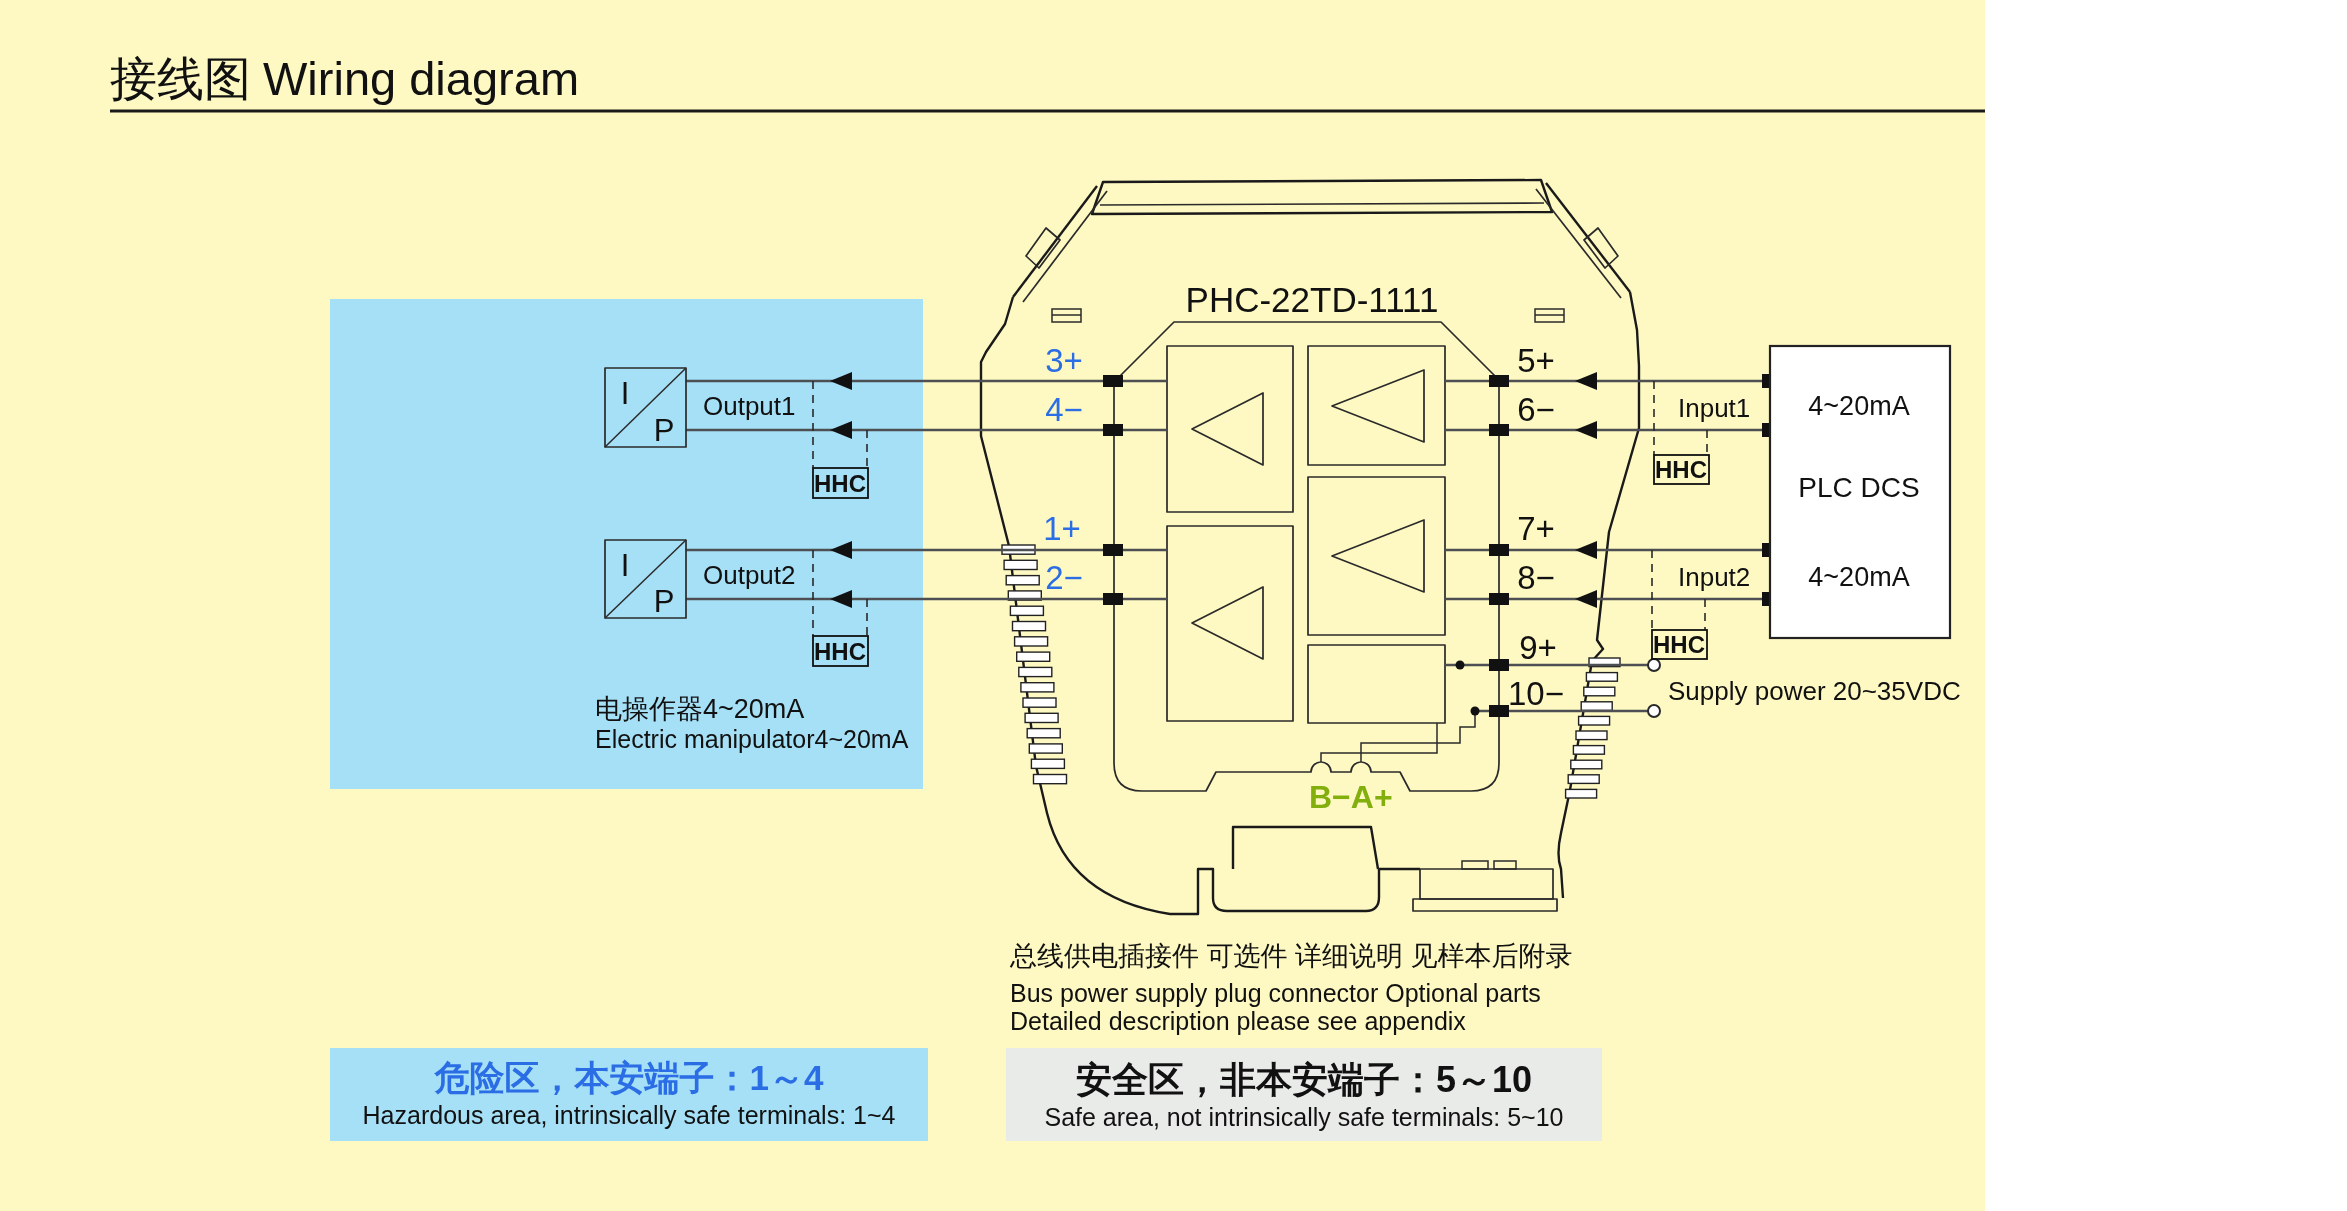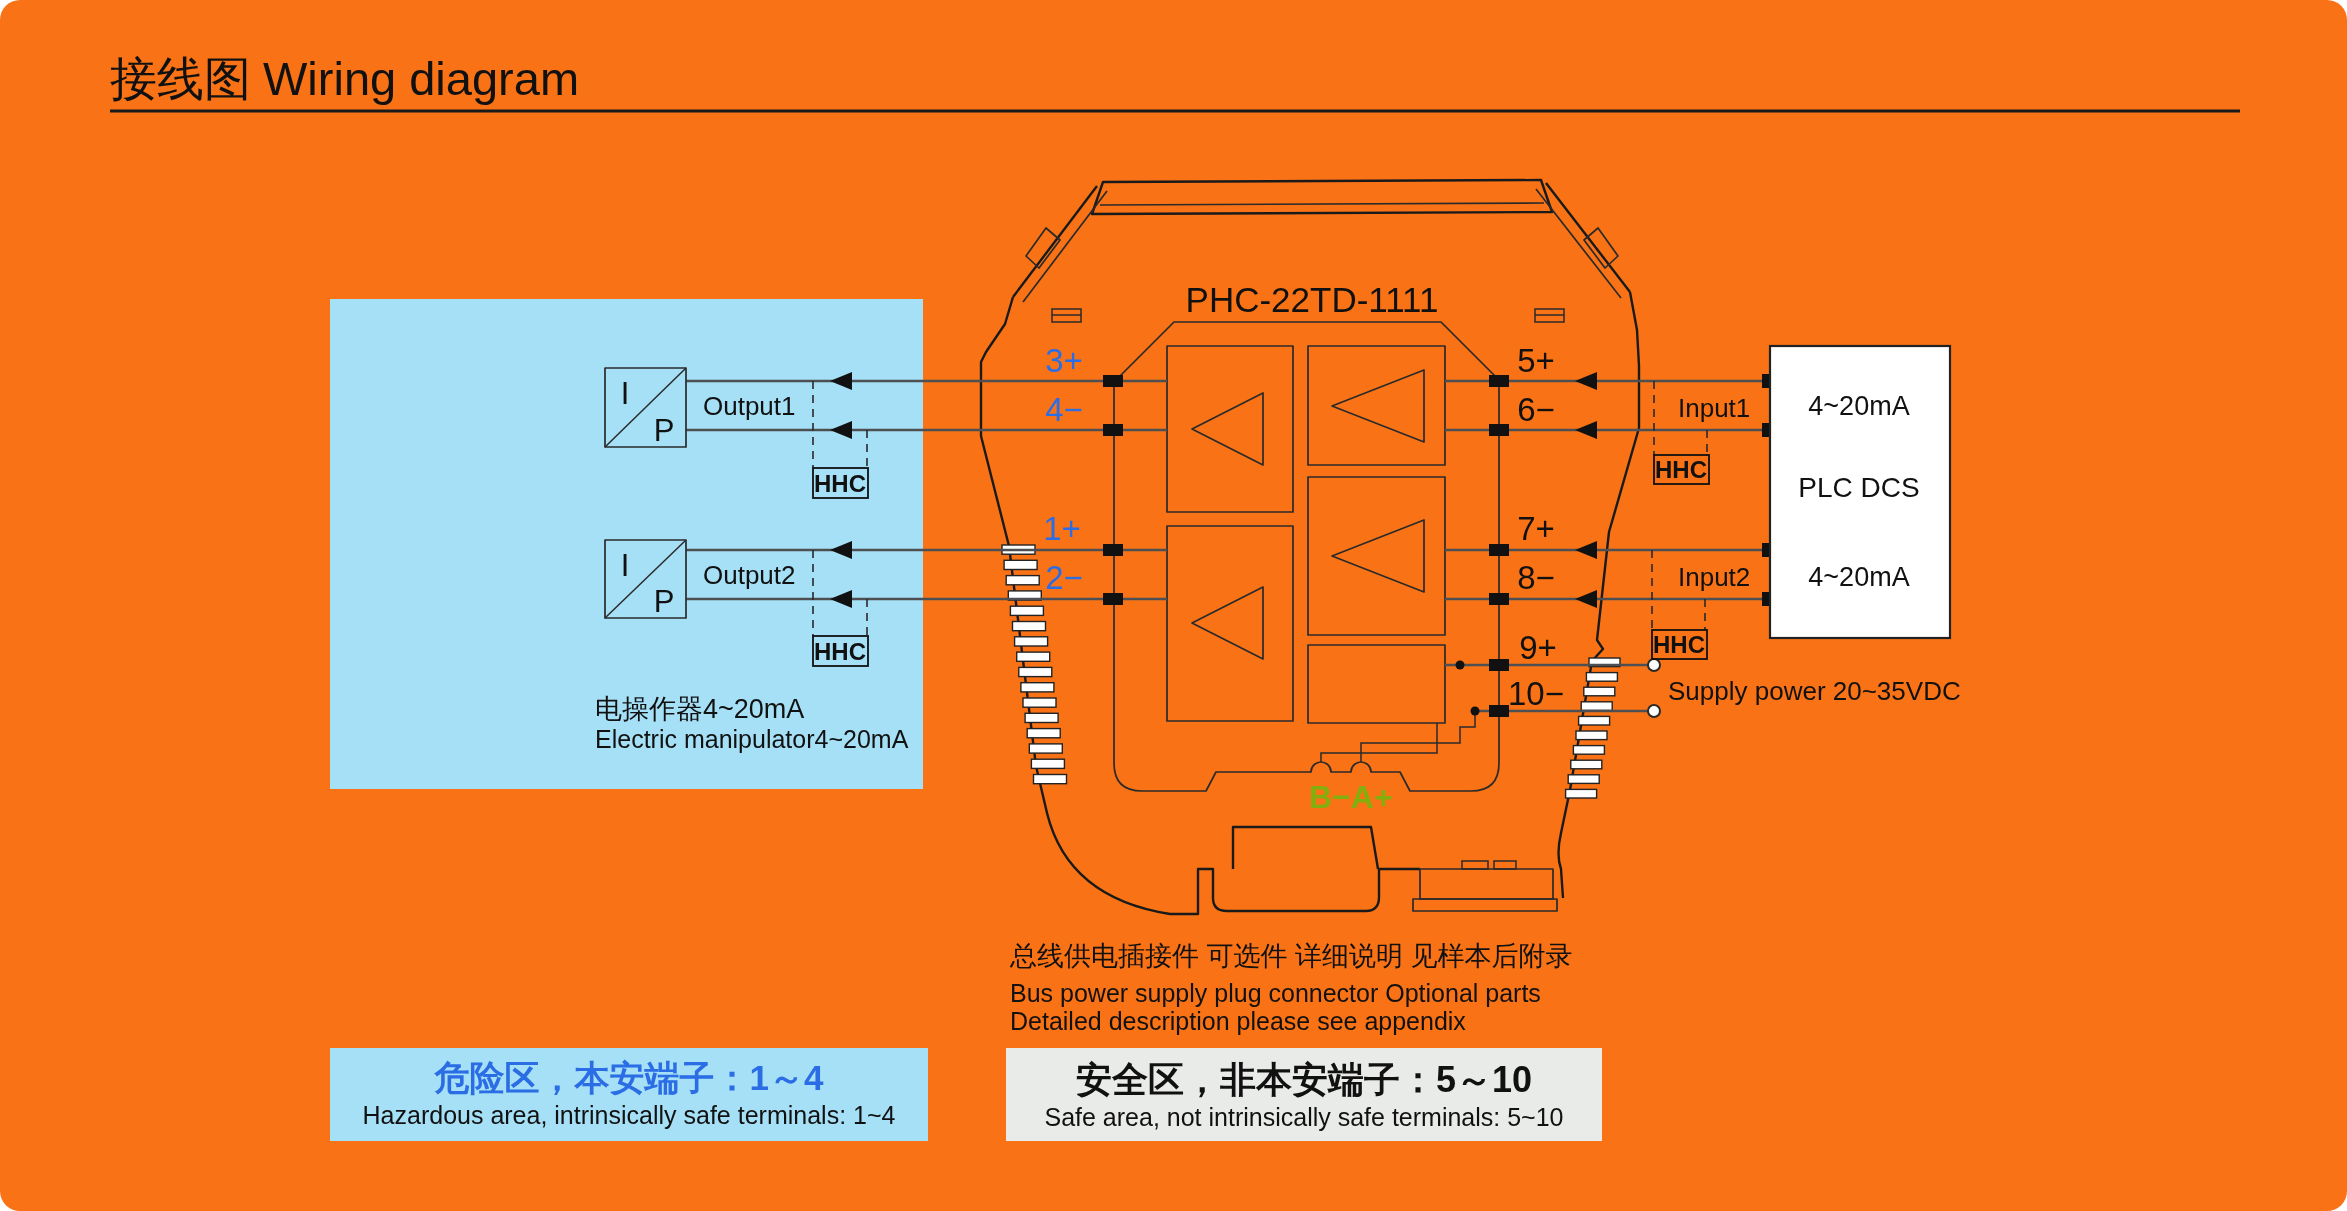--- a/index.html
+++ b/index.html
@@ -1,16 +1,16 @@
 <!DOCTYPE html>
 <html style="--area_blue: #a6e0f6; --zone_gray: #e9ebe8; --label_blue: #2b6de5; --bus_green: #82af0d; --wire: #4d4f52;"><head>
 <meta charset="utf-8">
 <style>
   html,body{margin:0;padding:0;background:#ffffff;}
-  .stage{position:relative;width:2347px;height:1211px;background:#f97316;overflow:hidden;border-radius:20px;}
+  .stage{position:relative;width:1985px;height:1211px;background:#fef9c3;overflow:hidden;}
   svg{display:block;}
   text{font-family:"Liberation Sans","DejaVu Sans",sans-serif;fill:#111;}
   .wire{stroke:var(--wire,#4d4f52);stroke-width:2.6;fill:none;}
   .outline{stroke:#1a1a1a;stroke-width:2.4;fill:none;stroke-linejoin:round;}
   .thin{stroke:#2a2a2a;stroke-width:1.7;fill:none;stroke-linejoin:round;}
   .thin2{stroke:#2a2a2a;stroke-width:1.5;fill:none;}
   .dashed{stroke:#2a2a2a;stroke-width:1.6;stroke-dasharray:8 6;fill:none;}
   .blk{fill:#111;stroke:none;}
   .fin{stroke:#222;stroke-width:1.4;fill:#fff;}
   .t-blue{fill:var(--label_blue,#2b6de5);}

